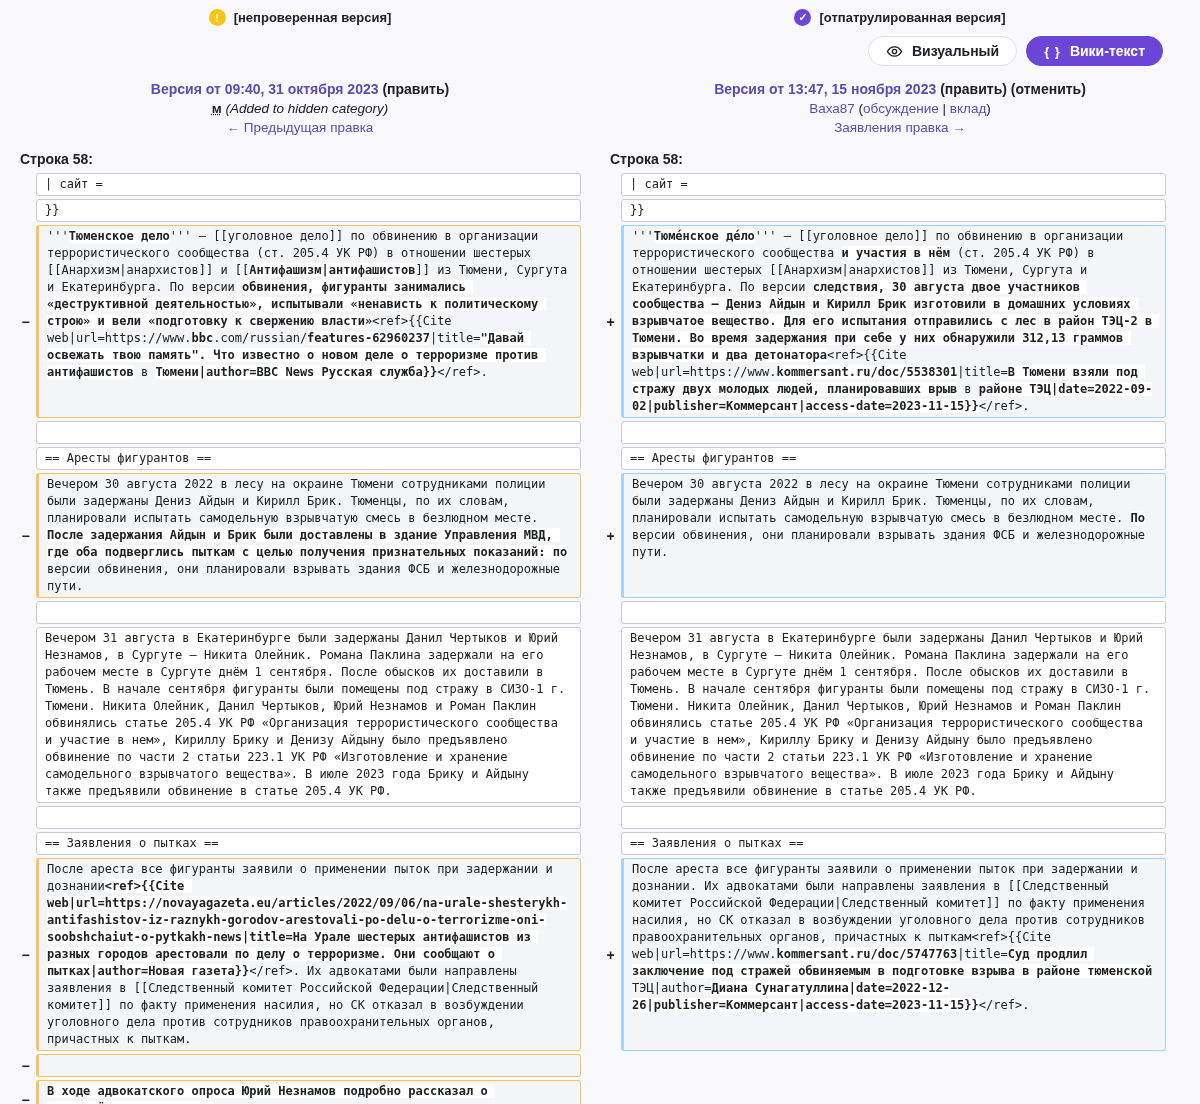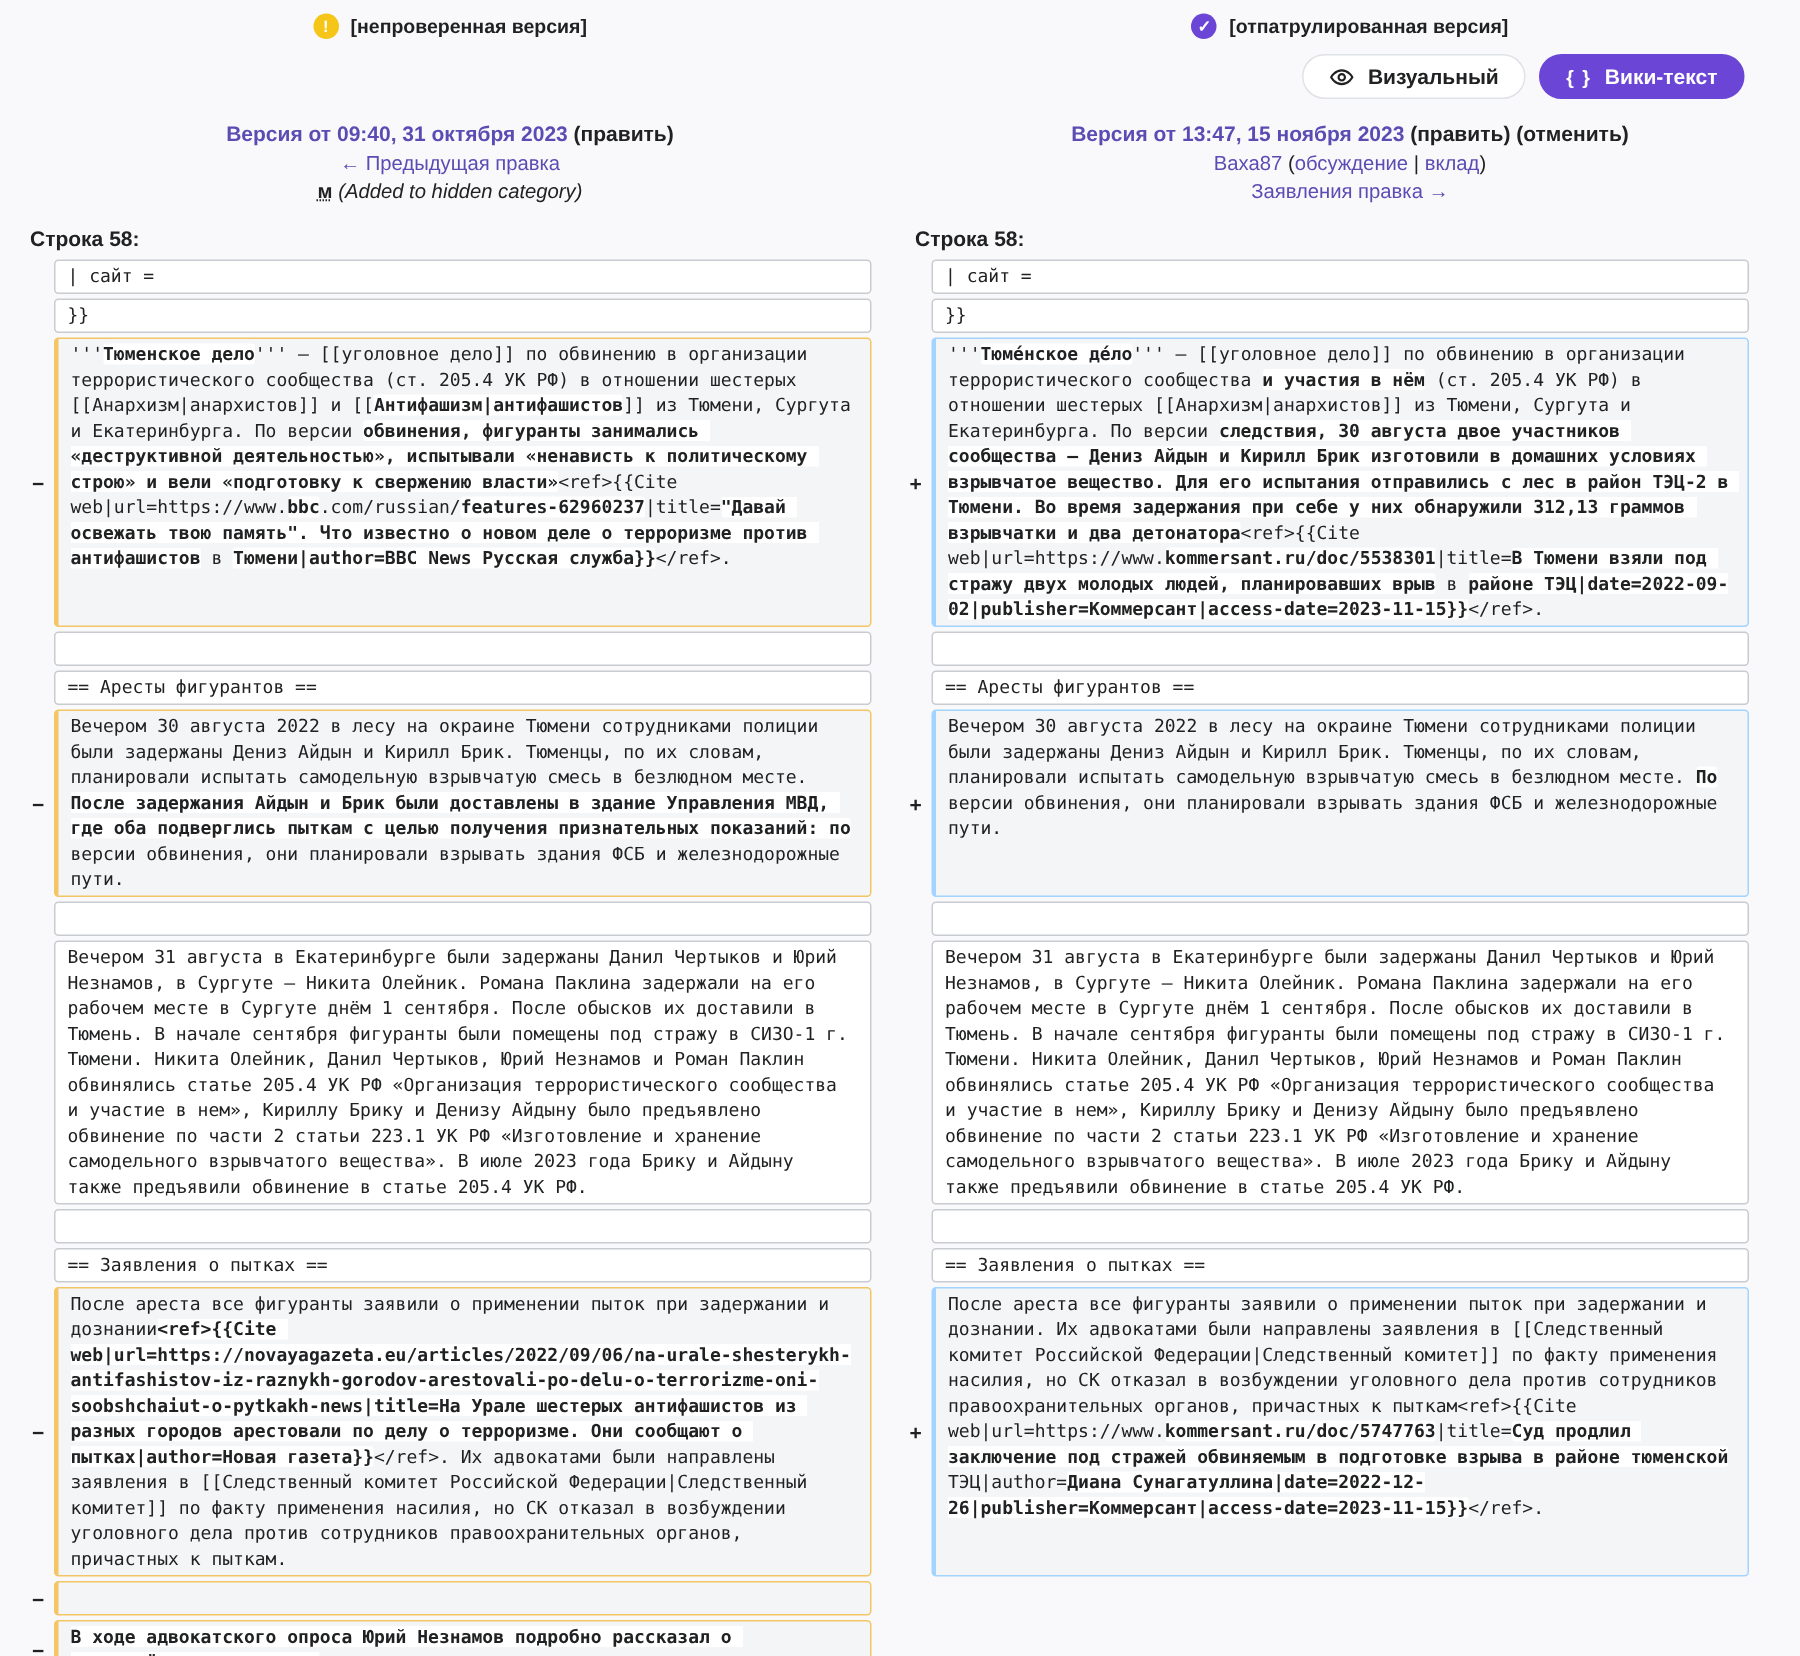--- a/index.html
+++ b/index.html
@@ -72,22 +72,22 @@
   </button>
   <button class="pill solid">
     <span class="braces">{ }</span>
     <span>Вики-текст</span>
   </button>
 </div>
 
 <div class="headers">
   <div class="hcell" id="hdr-left">
       <div class="hline"><span class="lnk b">Версия от 09:40, 31 октября 2023</span><span> </span><span class="b">(править)</span></div>
+      <div class="hline"><span class="minor">м</span><span> </span><span class="it">(Added to hidden category)</span></div>
       <div class="hline"><span class="lnk">← Предыдущая правка</span></div>
-      <div class="hline"><span class="minor">м</span><span> </span><span class="it">(Added to hidden category)</span></div>
     </div>
   <div class="hcell" id="hdr-right">
       <div class="hline"><span class="lnk b">Версия от 13:47, 15 ноября 2023</span><span> </span><span class="b">(править)</span><span> </span><span class="b">(отменить)</span></div>
       <div class="hline"><span class="lnk">Ваха87</span><span> (</span><span class="lnk">обсуждение</span><span> | </span><span class="lnk">вклад</span><span>)</span></div>
       <div class="hline"><span class="lnk">Заявления правка →</span></div>
     </div>
 </div>
 
 <div class="linehdr">
   <div>Строка 58:</div>

